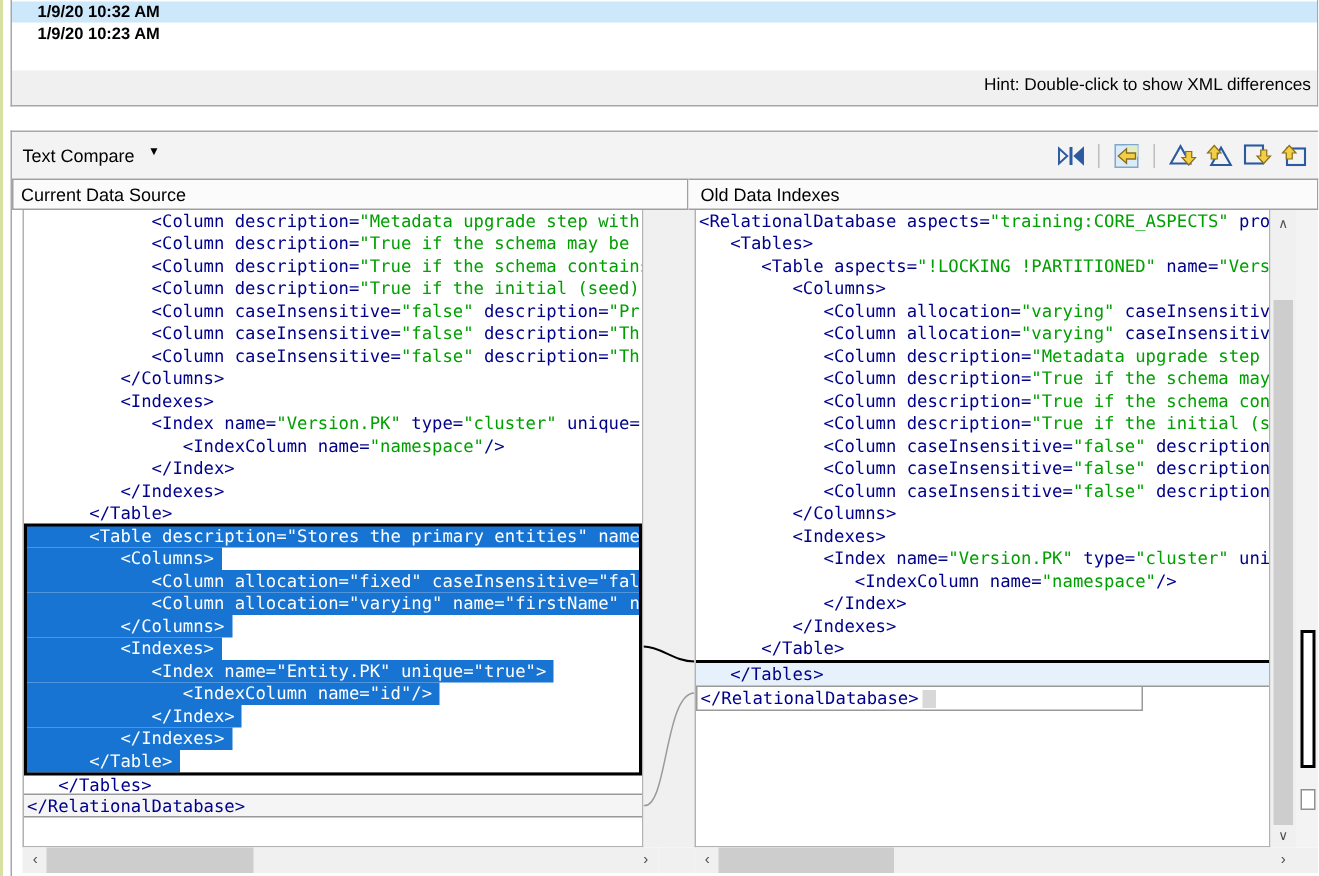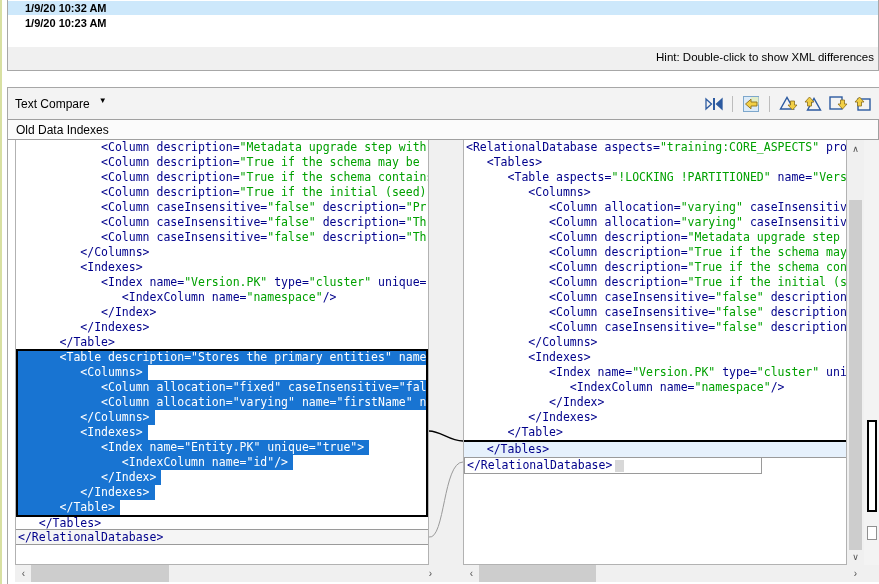--- a/index.html
+++ b/index.html
@@ -143,20 +143,23 @@
         <span class="tb-btn" title="Previous Change">
           <svg width="20" height="17" viewBox="0 0 20 17">
             <rect x="5" y="4" width="12" height="11" fill="none" stroke="#2c5aa0" stroke-width="1.4"></rect>
             <path d="M2 7 L6.5 2 L11 7 L8.5 7 L8.5 11 L4.5 11 L4.5 7 Z" fill="#f2cf45" stroke="#8a6d1c" stroke-width="0.8"></path>
           </svg>
         </span>
       </div>
     </div>
 
     <div class="headers">
+      <div class="hdr l">
+        <span>Current Data Source</span>
+      </div>
       <div class="hdr r">
         <span>Old Data Indexes</span>
       </div>
     </div>
 
     <div class="content">
       <div class="pane leftpane">
         <div class="code" id="left-code"><div class="cl">            &lt;Column description=<span class="str">"Metadata upgrade step with</span></div><div class="cl">            &lt;Column description=<span class="str">"True if the schema may be</span></div><div class="cl">            &lt;Column description=<span class="str">"True if the schema contains</span></div><div class="cl">            &lt;Column description=<span class="str">"True if the initial (seed)</span></div><div class="cl">            &lt;Column caseInsensitive=<span class="str">"false"</span> description=<span class="str">"Pr</span></div><div class="cl">            &lt;Column caseInsensitive=<span class="str">"false"</span> description=<span class="str">"Th</span></div><div class="cl">            &lt;Column caseInsensitive=<span class="str">"false"</span> description=<span class="str">"Th</span></div><div class="cl">         &lt;/Columns&gt;</div><div class="cl">         &lt;Indexes&gt;</div><div class="cl">            &lt;Index name=<span class="str">"Version.PK"</span> type=<span class="str">"cluster"</span> unique=</div><div class="cl">               &lt;IndexColumn name=<span class="str">"namespace"</span>/&gt;</div><div class="cl">            &lt;/Index&gt;</div><div class="cl">         &lt;/Indexes&gt;</div><div class="cl">      &lt;/Table&gt;</div><div class="cl sel"><span class="lt">      &lt;Table description=<span class="str">"Stores the primary entities"</span> name=</span></div><div class="cl sel"><span class="lt">         &lt;Columns&gt;</span></div><div class="cl sel"><span class="lt">            &lt;Column allocation=<span class="str">"fixed"</span> caseInsensitive=<span class="str">"false"</span></span></div><div class="cl sel"><span class="lt">            &lt;Column allocation=<span class="str">"varying"</span> name=<span class="str">"firstName"</span> nu</span></div><div class="cl sel"><span class="lt">         &lt;/Columns&gt;</span></div><div class="cl sel"><span class="lt">         &lt;Indexes&gt;</span></div><div class="cl sel"><span class="lt">            &lt;Index name=<span class="str">"Entity.PK"</span> unique=<span class="str">"true"</span>&gt;</span></div><div class="cl sel"><span class="lt">               &lt;IndexColumn name=<span class="str">"id"</span>/&gt;</span></div><div class="cl sel"><span class="lt">            &lt;/Index&gt;</span></div><div class="cl sel"><span class="lt">         &lt;/Indexes&gt;</span></div><div class="cl sel"><span class="lt">      &lt;/Table&gt;</span></div><div class="cl rbox">   &lt;/Tables&gt;</div><div class="cl rshade">&lt;/RelationalDatabase&gt;</div></div>
         <div class="sel-outline"></div>
       </div>

